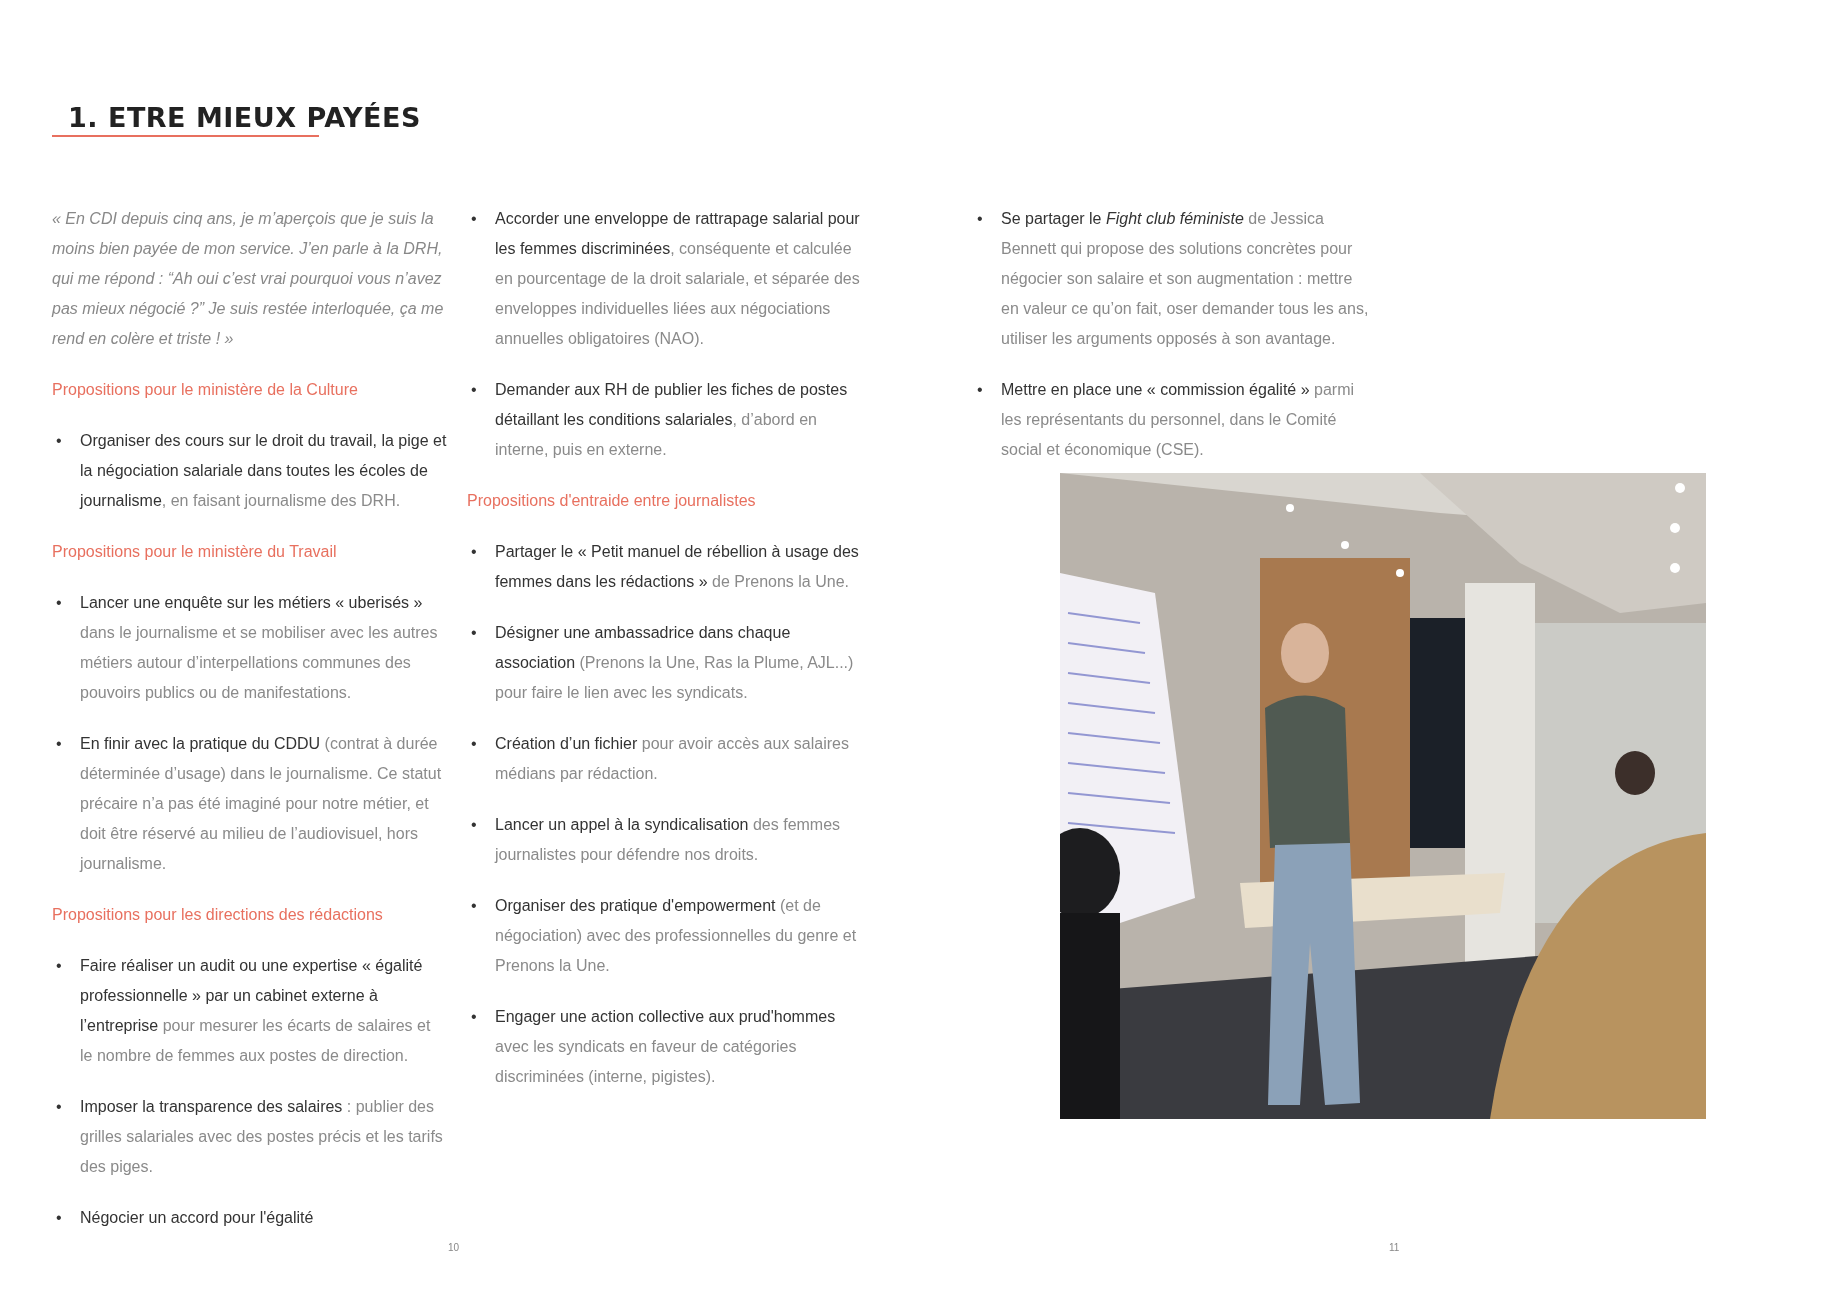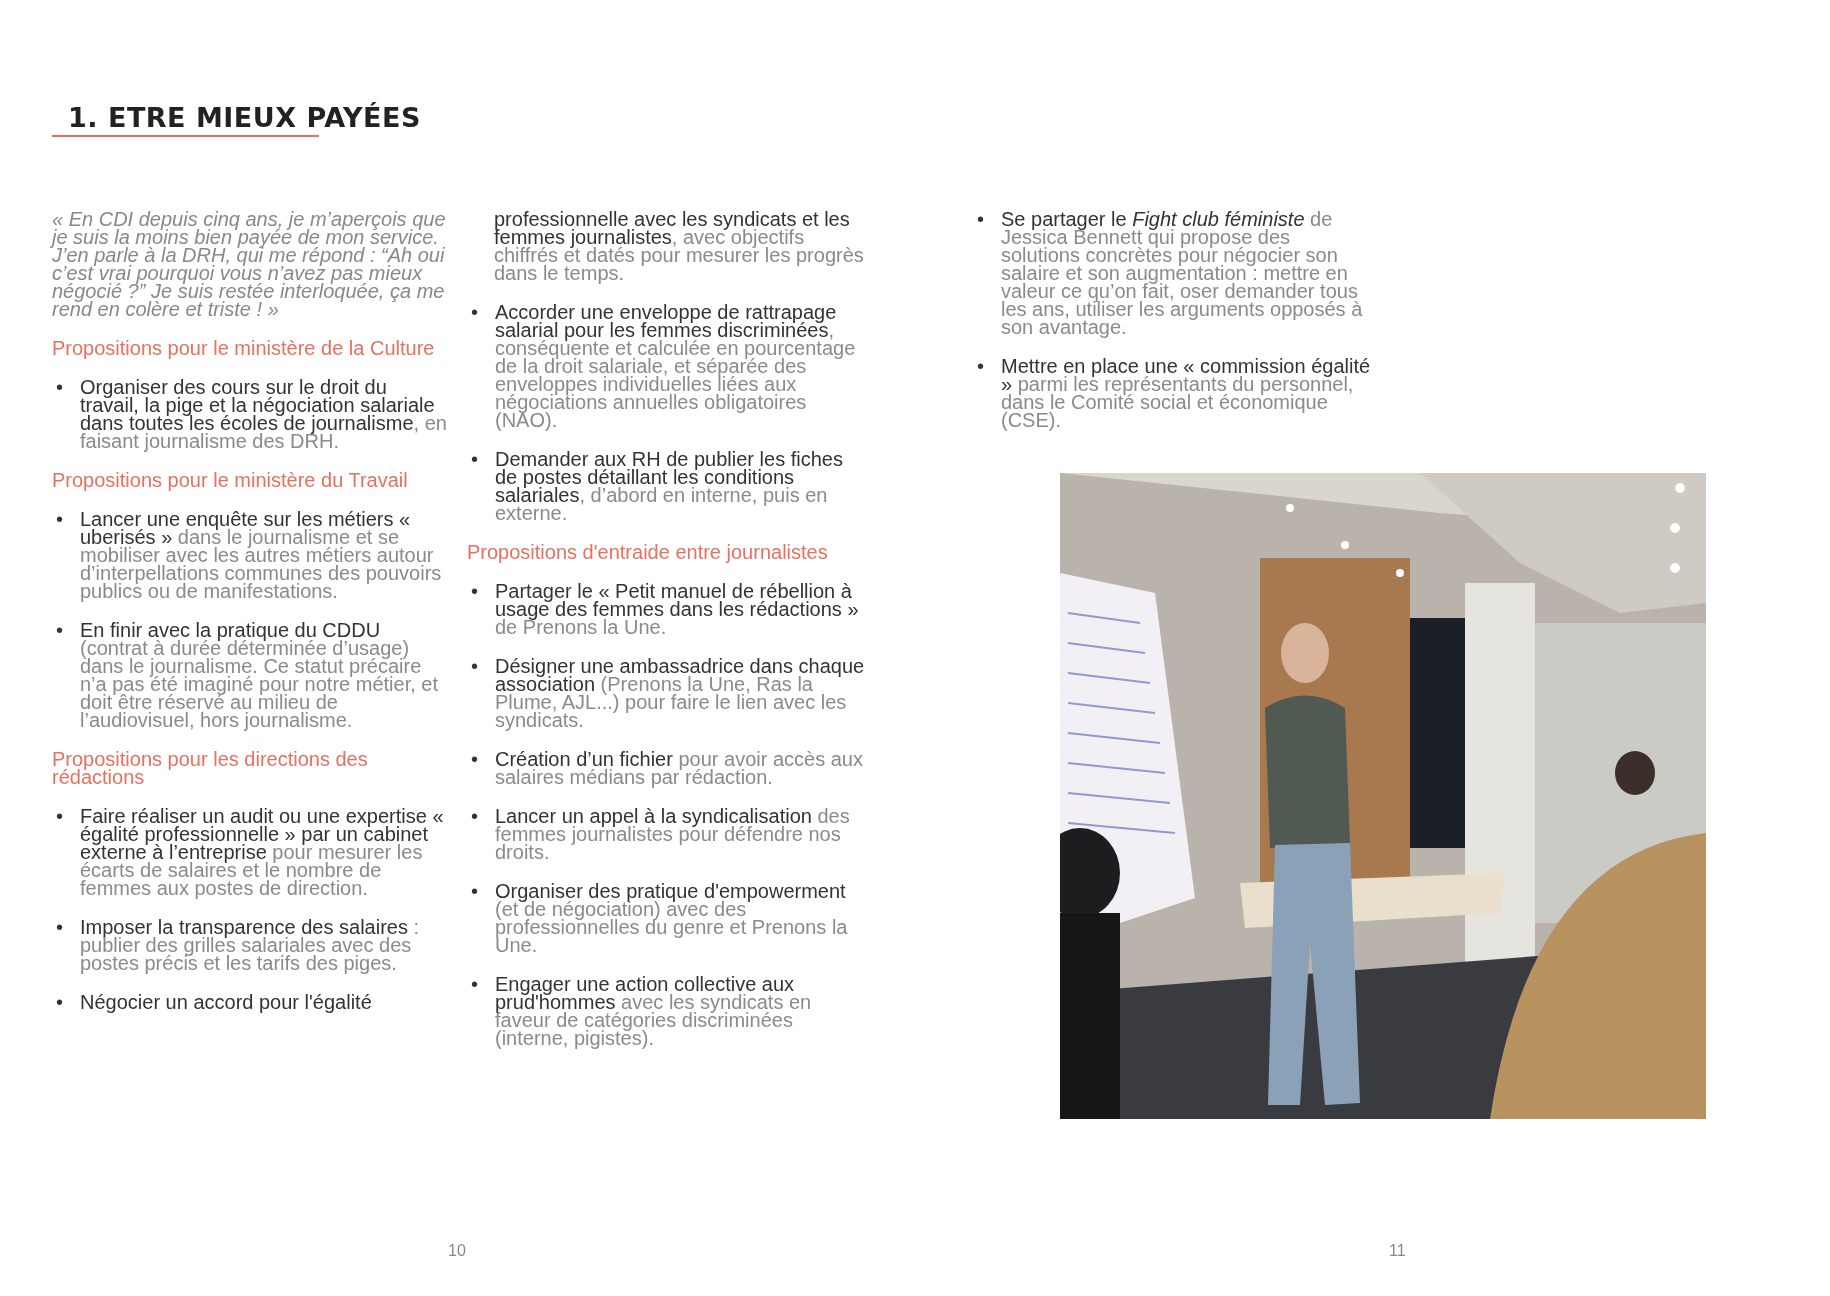--- a/index.html
+++ b/index.html
@@ -9,41 +9,41 @@
     color: #7a7a7a;
   }
   .title {
     position: absolute; left: 52px; top: 86px; margin: 16px;
     font-size: 27px; font-weight: 700; color: #222222; letter-spacing: 0.5px;
     font-family: "DejaVu Sans", sans-serif;
   }
   .title-rule {
     position: absolute; left: 52px; top: 135px; width: 267px; height: 2px; background: #e8705f;
   }
-  .col { position: absolute; top: 210px; font-size: 20px; line-height: 18px; }
+  .col { position: absolute; top: 204px; font-size: 16px; line-height: 30px; }
   .col-1 { left: 52px; width: 395px; }
   .col-2 { left: 467px; width: 400px; }
   .col-3 { left: 973px; width: 400px; }
   .quote { font-style: italic; color: #888888; margin: 0 0 21px 0; }
   .section-heading { color: #e8705f; margin: 0 0 21px 0; }
   ul.items { list-style: none; margin: 0; padding: 0; }
   ul.items li { position: relative; padding-left: 28px; margin: 0 0 21px 0; }
   ul.items li .bullet {
     position: absolute; left: 4px; top: 0; color: #333333;
   }
   .strong { color: #333333; }
   .rest { color: #8a8a8a; }
   .em { font-style: italic; color: #333333; }
   .cont { padding-left: 27px; margin: 0 0 21px 0; }
   .photo {
     position: absolute; left: 1060px; top: 473px; width: 646px; height: 646px; overflow: hidden;
     background: #8c8278;
   }
   .photo svg { display: block; width: 100%; height: 100%; }
-  .page-num { position: absolute; top: 1242px; font-size: 16px; color: #888888; }
+  .page-num { position: absolute; top: 1242px; font-size: 10px; color: #888888; }
   .page-left { left: 448px; }
   .page-right { left: 1389px; }
 </style>
 </head>
 <body>
 
 <h1 class="title">1. ETRE MIEUX PAYÉES</h1>
 <div class="title-rule"></div>
 
 <div class="col col-1">
@@ -62,21 +62,20 @@
 
   <p class="section-heading">Propositions pour les directions des rédactions</p>
   <ul class="items">
     <li><span class="bullet">•</span><span class="strong">Faire réaliser un audit ou une expertise « égalité professionnelle » par un cabinet externe à l’entreprise</span><span class="rest"> pour mesurer les écarts de salaires et le nombre de femmes aux postes de direction.</span></li>
     <li><span class="bullet">•</span><span class="strong">Imposer la transparence des salaires</span><span class="rest"> : publier des grilles salariales avec des postes précis et les tarifs des piges.</span></li>
     <li><span class="bullet">•</span><span class="strong">Négocier un accord pour l'égalité</span></li>
   </ul>
 </div>
 
 <div class="col col-2">
-  <p class="cont"><span class="strong">professionnelle avec les syndicats et les femmes journalistes</span><span class="rest">, avec objectifs chiffrés et datés pour mesurer les progrès dans le temps.</span></p>
   <ul class="items">
     <li><span class="bullet">•</span><span class="strong">Accorder une enveloppe de rattrapage salarial pour les femmes discriminées</span><span class="rest">, conséquente et calculée en pourcentage de la droit salariale, et séparée des enveloppes individuelles liées aux négociations annuelles obligatoires (NAO).</span></li>
     <li><span class="bullet">•</span><span class="strong">Demander aux RH de publier les fiches de postes détaillant les conditions salariales</span><span class="rest">, d’abord en interne, puis en externe.</span></li>
   </ul>
 
   <p class="section-heading">Propositions d'entraide entre journalistes</p>
   <ul class="items">
     <li><span class="bullet">•</span><span class="strong">Partager le « Petit manuel de rébellion à usage des femmes dans les rédactions »</span><span class="rest"> de Prenons la Une.</span></li>
     <li><span class="bullet">•</span><span class="strong">Désigner une ambassadrice dans chaque association</span><span class="rest"> (Prenons la Une, Ras la Plume, AJL...) pour faire le lien avec les syndicats.</span></li>
     <li><span class="bullet">•</span><span class="strong">Création d’un fichier</span><span class="rest"> pour avoir accès aux salaires médians par rédaction.</span></li>

